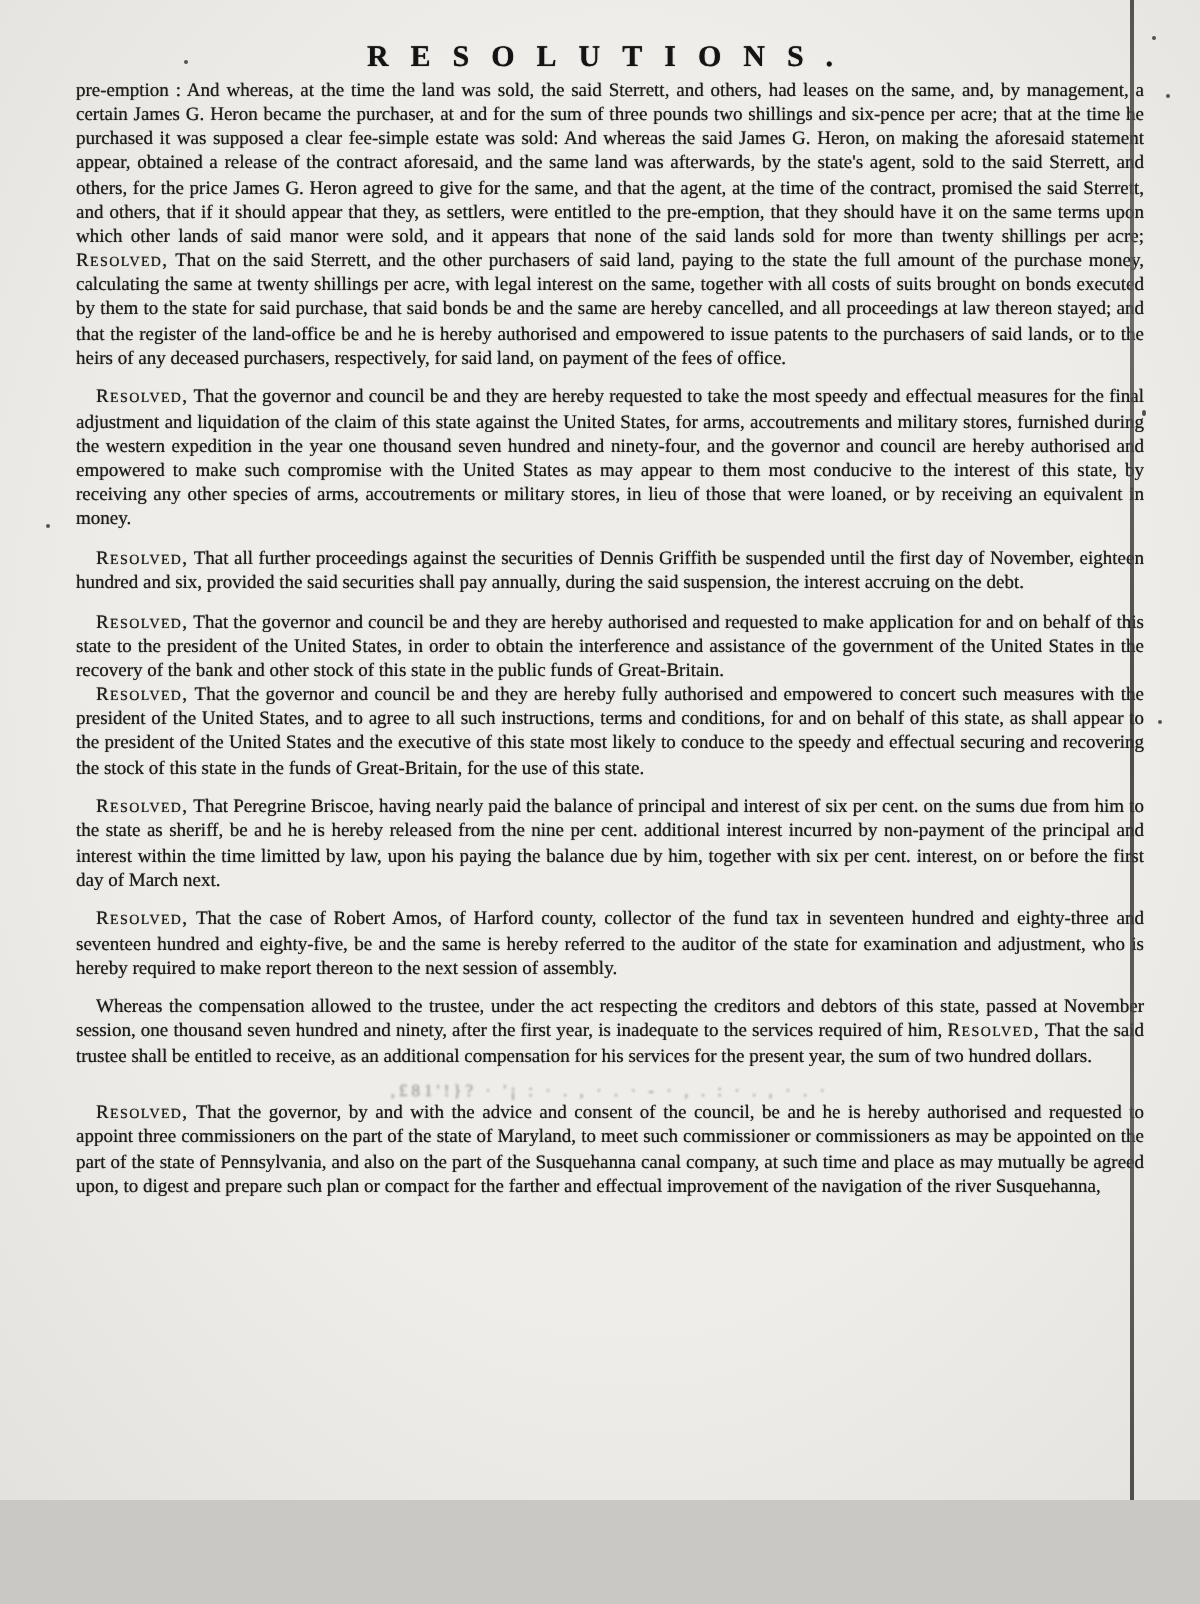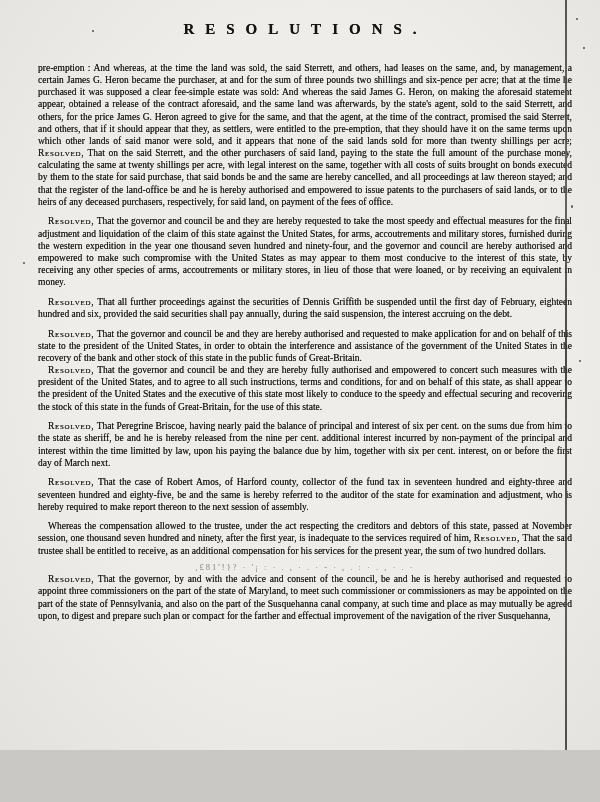--- a/index.html
+++ b/index.html
@@ -7,21 +7,21 @@
     position:relative;width:600px;height:750px;overflow:hidden;
     background:radial-gradient(ellipse at 52% 45%, #eeede9 55%, #e3e2de 100%);
     font-family:Liberation Serif, serif;color:#1d1d1c;
   }
   .title{
     position:absolute;top:21px;left:0;width:100%;margin:0;text-align:center;
     font-size:15px;font-weight:700;letter-spacing:11px;text-indent:11px;
     color:#141414;text-shadow:0 0 .5px rgba(0,0,0,.8);
   }
   .text-block{
-    position:absolute;top:62px;left:38px;width:534px;
+    position:absolute;top:40px;left:38px;width:534px;
     text-align:justify;font-size:9.5px;line-height:12.15px;
     text-shadow:0 0 .45px rgba(10,10,10,.75);
     filter:blur(.2px);
   }
   .para{margin:0 0 7.5px 0;}
   .para.ind{text-indent:10px;}
   .para.mb0{margin-bottom:0;}
   .sc{font-variant:small-caps;letter-spacing:.7px;}
   .bleed{
     opacity:.38;filter:blur(.45px);font-size:8.5px;line-height:9px;height:9px;
@@ -48,21 +48,21 @@
 
   <h1 class="title">RESOLUTIONS.</h1>
 
   <div class="text-block">
 
     <p class="para"><span>pre-emption : And whereas, at the time the land was sold, the said Sterrett, and others, had leases on the same, and, by management, a certain James G. Heron became the purchaser, at and for the sum of three pounds two shillings and six-pence per acre; that at the time he purchased it was supposed a clear fee-simple estate was sold: And whereas the said James G. Heron, on making the aforesaid statement appear, obtained a release of the contract aforesaid, and the same land was afterwards, by the state's agent, sold to the said Sterrett, and others, for the price James G. Heron agreed to give for the same, and that the agent, at the time of the contract, promised the said Sterrett, and others, that if it should appear that they, as settlers, were entitled to the pre-emption, that they should have it on the same terms upon which other lands of said manor were sold, and it appears that none of the said lands sold for more than twenty shillings per acre; </span><span class="sc">Resolved,</span><span> That on the said Sterrett, and the other purchasers of said land, paying to the state the full amount of the purchase money, calculating the same at twenty shillings per acre, with legal interest on the same, together with all costs of suits brought on bonds executed by them to the state for said purchase, that said bonds be and the same are hereby cancelled, and all proceedings at law thereon stayed; and that the register of the land-office be and he is hereby authorised and empowered to issue patents to the purchasers of said lands, or to the heirs of any deceased purchasers, respectively, for said land, on payment of the fees of office.</span></p>
 
 
     <p class="para ind"><span class="sc">Resolved,</span><span> That the governor and council be and they are hereby requested to take the most speedy and effectual measures for the final adjustment and liquidation of the claim of this state against the United States, for arms, accoutrements and military stores, furnished during the western expedition in the year one thousand seven hundred and ninety-four, and the governor and council are hereby authorised and empowered to make such compromise with the United States as may appear to them most conducive to the interest of this state, by receiving any other species of arms, accoutrements or military stores, in lieu of those that were loaned, or by receiving an equivalent in money.</span></p>
 
-    <p class="para ind"><span class="sc">Resolved,</span><span> That all further proceedings against the securities of Dennis Griffith be suspended until the first day of February, eighteen hundred and six, provided the said securities shall pay annually, during the said suspension, the interest accruing on the debt.</span></p>
+    <p class="para ind"><span class="sc">Resolved,</span><span> That all further proceedings against the securities of Dennis Griffith be suspended until the first day of November, eighteen hundred and six, provided the said securities shall pay annually, during the said suspension, the interest accruing on the debt.</span></p>
 
     <p class="para ind mb0"><span class="sc">Resolved,</span><span> That the governor and council be and they are hereby authorised and requested to make application for and on behalf of this state to the president of the United States, in order to obtain the interference and assistance of the government of the United States in the recovery of the bank and other stock of this state in the public funds of Great-Britain.</span></p>
 
     <p class="para ind"><span class="sc">Resolved,</span><span> That the governor and council be and they are hereby fully authorised and empowered to concert such measures with the president of the United States, and to agree to all such instructions, terms and conditions, for and on behalf of this state, as shall appear to the president of the United States and the executive of this state most likely to conduce to the speedy and effectual securing and recovering the stock of this state in the funds of Great-Britain, for the use of this state.</span></p>
 
     <p class="para ind"><span class="sc">Resolved,</span><span> That Peregrine Briscoe, having nearly paid the balance of principal and interest of six per cent. on the sums due from him to the state as sheriff, be and he is hereby released from the nine per cent. additional interest incurred by non-payment of the principal and interest within the time limitted by law, upon his paying the balance due by him, together with six per cent. interest, on or before the first day of March next.</span></p>
 
     <p class="para ind"><span class="sc">Resolved,</span><span> That the case of Robert Amos, of Harford county, collector of the fund tax in seventeen hundred and eighty-three and seventeen hundred and eighty-five, be and the same is hereby referred to the auditor of the state for examination and adjustment, who is hereby required to make report thereon to the next session of assembly.</span></p>
 
     <p class="para ind"><span>Whereas the compensation allowed to the trustee, under the act respecting the creditors and debtors of this state, passed at November session, one thousand seven hundred and ninety, after the first year, is inadequate to the services required of him, </span><span class="sc">Resolved,</span><span> That the said trustee shall be entitled to receive, as an additional compensation for his services for the present year, the sum of two hundred dollars.</span></p>

